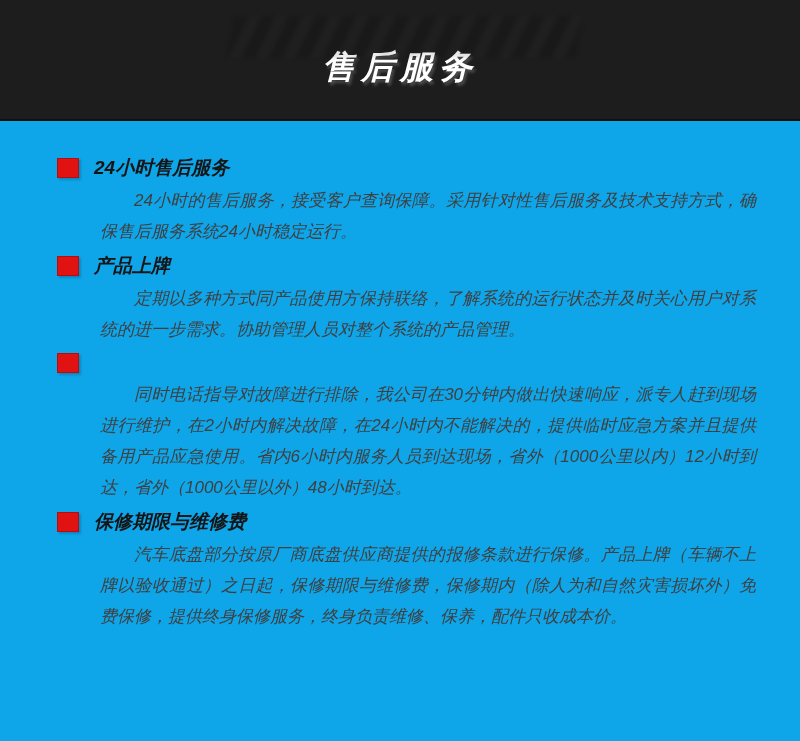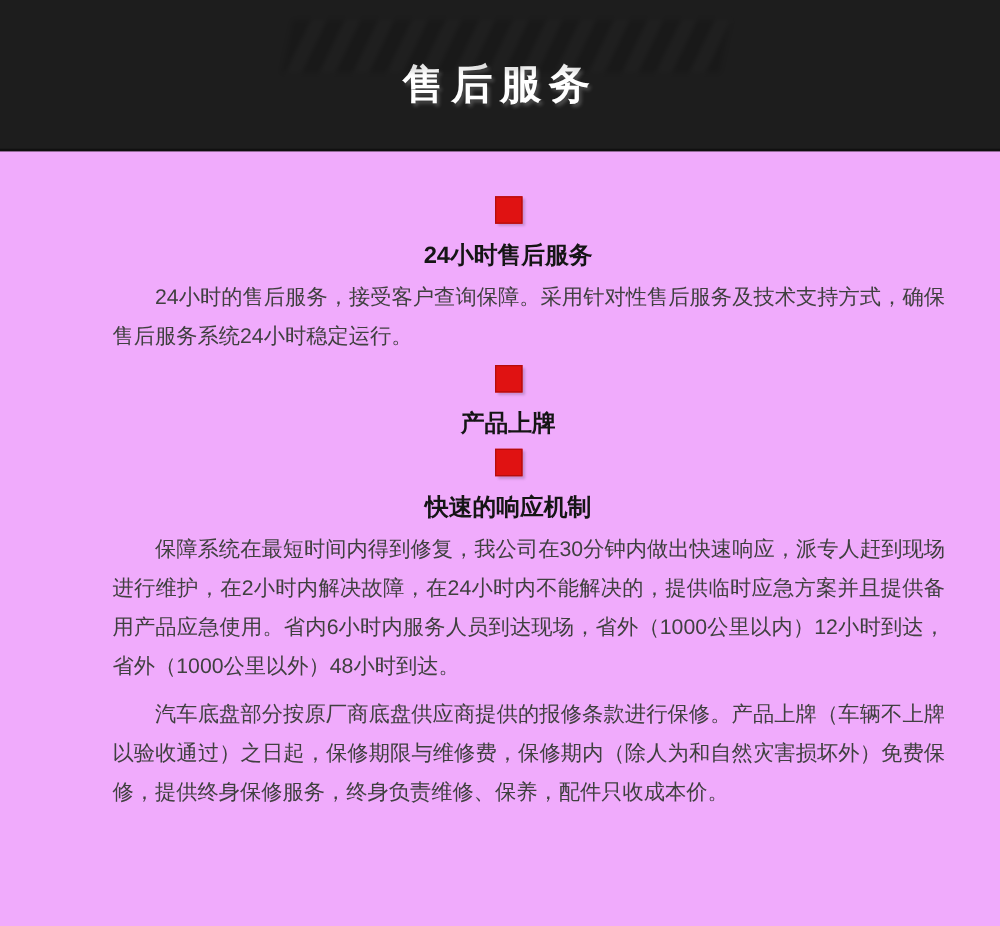--- a/index.html
+++ b/index.html
@@ -5,23 +5,24 @@
   * { box-sizing: border-box; }
   html, body { margin: 0; padding: 0; }
   body {
     width: 800px;
     font-family: "Liberation Sans", sans-serif;
     background: #ffffff;
   }
   .page {
     width: 800px;
     height: 741px;
-    background: #f0abfc;
+    background: #0ea5e9;
     overflow: hidden;
     position: relative;
+    font-style: italic;
   }
   .header-band {
     height: 121px;
     background: #1d1d1d;
     border-bottom: 2px solid #101010;
     position: relative;
     display: flex;
     align-items: center;
     justify-content: center;
   }
@@ -53,39 +54,38 @@
     padding: 36px 44px 0 57px;
   }
   .section {
     margin-bottom: 8px;
   }
   .section-header {
     display: flex;
     align-items: center;
     gap: 15px;
     margin-bottom: 6px;
-    flex-direction: column;
   }
   .bullet {
     width: 22px;
     height: 20px;
     flex: 0 0 22px;
     background: #e01212;
     border: 1px solid #b50d0d;
     box-shadow: 2px 2px 2px rgba(0,0,0,0.18);
   }
   .section-heading {
     margin: 0;
     font-size: 19px;
     line-height: 22px;
     font-weight: bold;
     color: #151515;
   }
   .section-body {
-    margin-left: 33px;
+    margin-left: 43px;
   }
   .section-body p {
     margin: 0;
     font-size: 17px;
     line-height: 31px;
     color: #404040;
     text-indent: 2em;
     text-align: justify;
   }
 </style>
@@ -109,32 +109,38 @@
       <div class="section-body">
         <p>24小时的售后服务，接受客户查询保障。采用针对性售后服务及技术支持方式，确保售后服务系统24小时稳定运行。</p>
       </div>
     </div>
 
     <div class="section">
       <div class="section-header">
         <span class="bullet"></span>
         <h2 class="section-heading">产品上牌</h2>
       </div>
+      <div class="section-body">
+        <p>定期以多种方式同产品使用方保持联络，了解系统的运行状态并及时关心用户对系统的进一步需求。协助管理人员对整个系统的产品管理。</p>
+      </div>
     </div>
 
     <div class="section">
       <div class="section-header">
         <span class="bullet"></span>
-        <h2 class="section-heading">快速的响应机制</h2>
       </div>
       <div class="section-body">
-        <p>保障系统在最短时间内得到修复，我公司在30分钟内做出快速响应，派专人赶到现场进行维护，在2小时内解决故障，在24小时内不能解决的，提供临时应急方案并且提供备用产品应急使用。省内6小时内服务人员到达现场，省外（1000公里以内）12小时到达，省外（1000公里以外）48小时到达。</p>
+        <p>同时电话指导对故障进行排除，我公司在30分钟内做出快速响应，派专人赶到现场进行维护，在2小时内解决故障，在24小时内不能解决的，提供临时应急方案并且提供备用产品应急使用。省内6小时内服务人员到达现场，省外（1000公里以内）12小时到达，省外（1000公里以外）48小时到达。</p>
       </div>
     </div>
 
     <div class="section">
+      <div class="section-header">
+        <span class="bullet"></span>
+        <h2 class="section-heading">保修期限与维修费</h2>
+      </div>
       <div class="section-body">
         <p>汽车底盘部分按原厂商底盘供应商提供的报修条款进行保修。产品上牌（车辆不上牌以验收通过）之日起，保修期限与维修费，保修期内（除人为和自然灾害损坏外）免费保修，提供终身保修服务，终身负责维修、保养，配件只收成本价。</p>
       </div>
     </div>
 
   </div>
 </div>
 
 </body></html>

